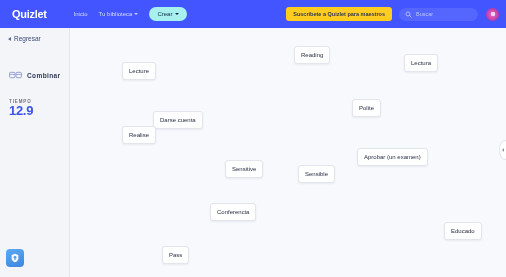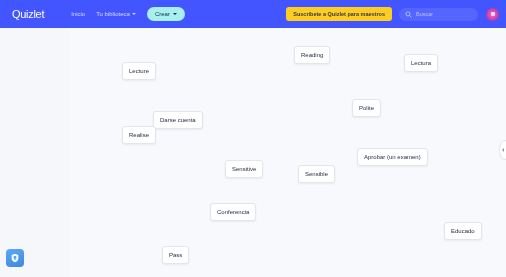--- a/index.html
+++ b/index.html
@@ -11,21 +11,21 @@
   }
   .app{position:relative;width:506px;height:277px;}
 
   
   .topnav{
     position:absolute;left:0;top:0;width:506px;height:28px;
     background:#4255ff;display:flex;align-items:center;
     box-sizing:border-box;padding:0 7px;
   }
   .brand{
-    color:#ffffff;font-weight:normal;font-size:11px;letter-spacing:-0.3px;
+    color:#ffffff;font-weight:bold;font-size:11px;letter-spacing:-0.3px;
     margin-left:5px;margin-right:27px;line-height:1;
   }
   .navlink{
     color:#d6dcff;font-size:6px;margin-right:11px;white-space:nowrap;
     display:flex;align-items:center;gap:2px;
   }
   .caret{
     display:inline-block;width:0;height:0;
     border-left:2.2px solid transparent;border-right:2.2px solid transparent;
     border-top:2.6px solid #c3cbff;
@@ -146,20 +146,42 @@
         <line x1="10.3" y1="10.3" x2="14.2" y2="14.2" stroke="#c3cbff" stroke-width="1.8" stroke-linecap="round"></line>
       </svg>
       <span class="search-ph">Buscar</span>
     </div>
 
     <div class="avatar">
       <i></i>
     </div>
   </div>
 
+  <div class="sidebar">
+
+    <div class="back">
+      <span class="lchev"></span>
+      <span>Regresar</span>
+    </div>
+
+    <div class="mode">
+      <svg width="13" height="10" viewBox="0 0 22 16">
+        <rect x="1" y="3.5" width="9" height="9" rx="1.6" fill="none" stroke="#8d97c9" stroke-width="1.5"></rect>
+        <rect x="12" y="3.5" width="9" height="9" rx="1.6" fill="none" stroke="#8d97c9" stroke-width="1.5"></rect>
+        <line x1="1" y1="7" x2="10" y2="7" stroke="#8d97c9" stroke-width="1.3"></line>
+        <line x1="12" y1="7" x2="21" y2="7" stroke="#8d97c9" stroke-width="1.3"></line>
+      </svg>
+      <span>Combinar</span>
+    </div>
+
+    <div class="timer-wrap">
+      <div class="timer-label">TIEMPO</div>
+      <div class="timer-value">12.9</div>
+    </div>
+  </div>
 
   <div class="board">
 
     <div class="card" style="left:52px;top:34px">Lecture</div>
     <div class="card" style="left:224px;top:18px">Reading</div>
     <div class="card" style="left:334px;top:26px">Lectura</div>
     <div class="card" style="left:282px;top:71px">Polite</div>
     <div class="card" style="left:83px;top:83px">Darse cuenta</div>
     <div class="card" style="left:52px;top:98px">Realise</div>
     <div class="card" style="left:155px;top:132px">Sensitive</div>

